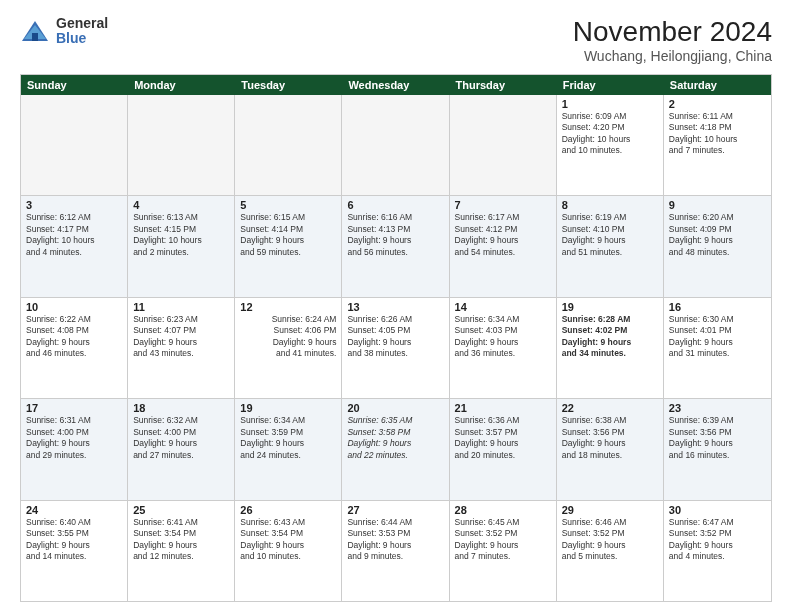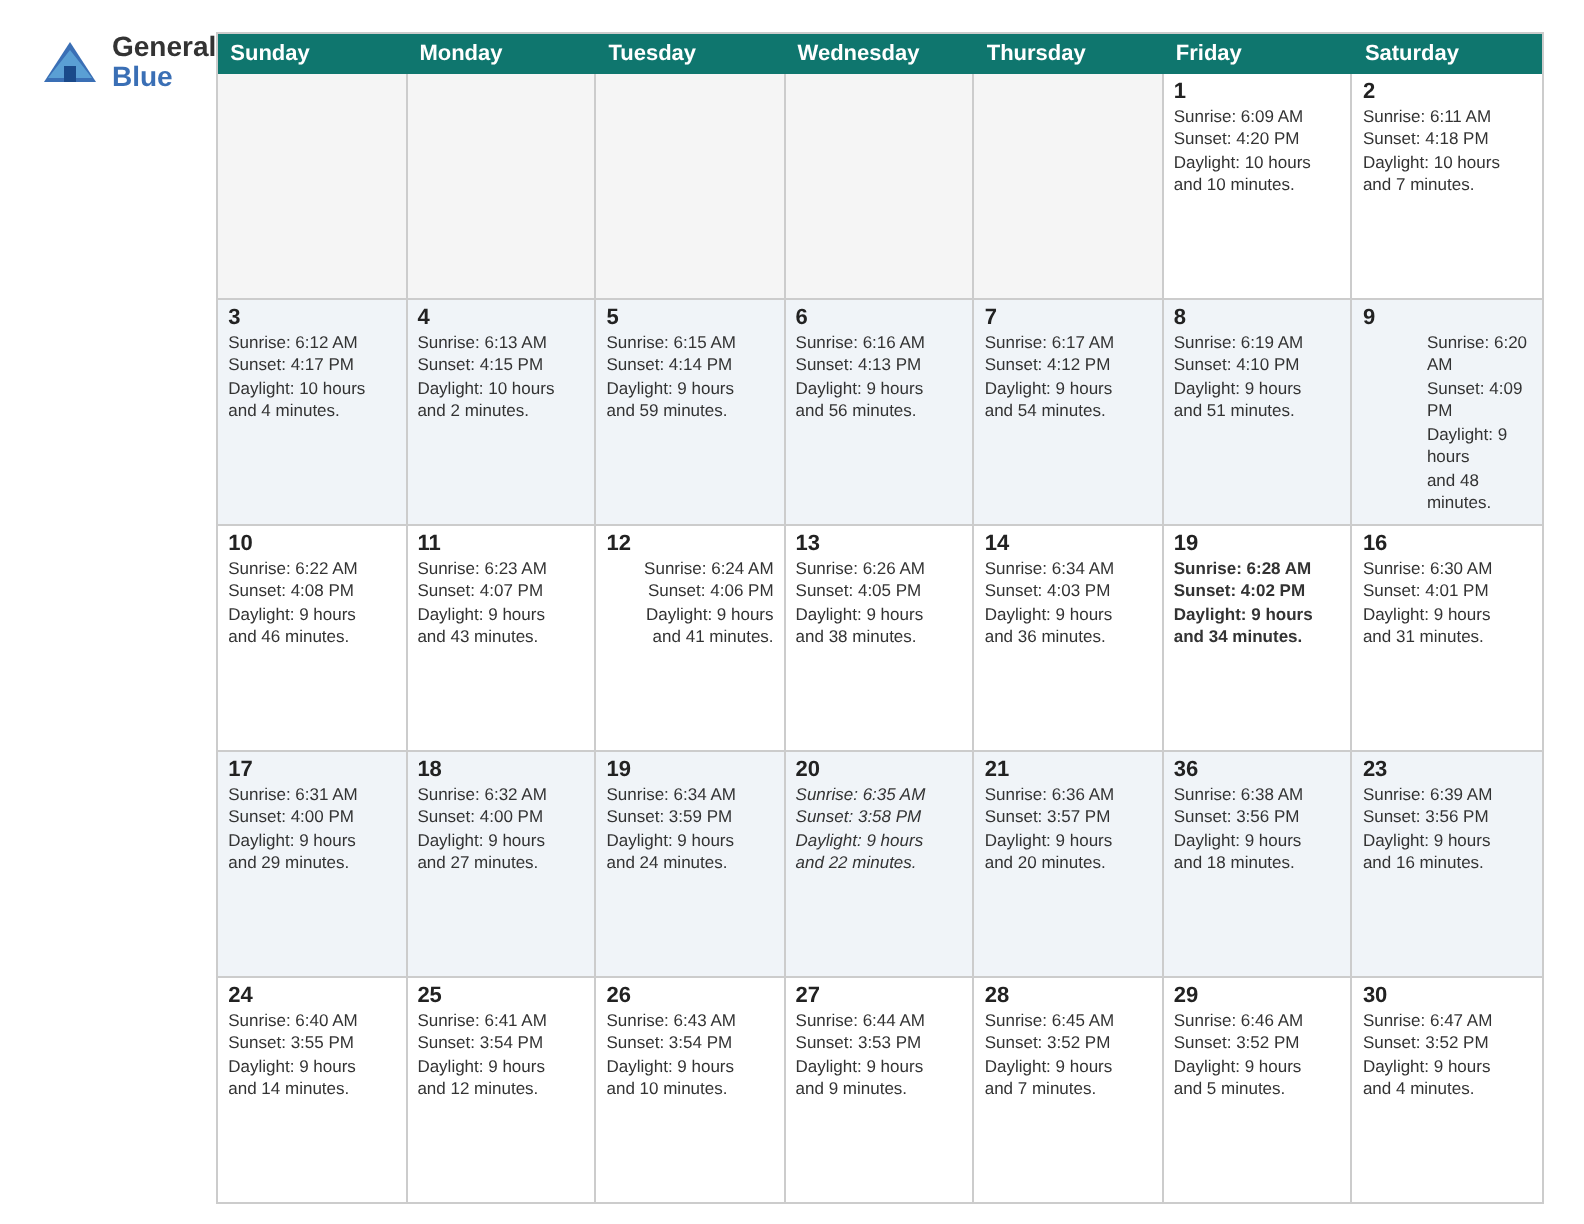--- a/index.html
+++ b/index.html
@@ -8,21 +8,21 @@
       background: #fff;
       width: 792px;
       height: 612px;
       overflow: hidden;
     }
     .page {
       width: 792px;
       height: 612px;
       padding: 16px 20px 10px 20px;
       display: flex;
-      flex-direction: row;
+      flex-direction: column;
     }
     .header {
       display: flex;
       justify-content: space-between;
       align-items: flex-start;
       margin-bottom: 10px;
     }
     .logo {
       display: flex;
       align-items: center;
@@ -54,21 +54,21 @@
       color: #555;
     }
     .calendar {
       flex: 1;
       display: flex;
       flex-direction: column;
     }
     .cal-header {
       display: grid;
       grid-template-columns: repeat(7, 1fr);
-      background: #0f766e;
+      background: #14532d;
     }
     .cal-header-cell {
       color: white;
       font-size: 11px;
       font-weight: bold;
       padding: 4px 6px;
       text-align: left;
     }
     .cal-body {
       flex: 1;
@@ -130,20 +130,24 @@
       <svg class="logo-icon" viewBox="0 0 30 24" xmlns="http://www.w3.org/2000/svg">
         <polygon points="15,2 28,22 2,22" fill="#3a6fb5"></polygon>
         <polygon points="15,6 26,20 4,20" fill="#5a9fd4"></polygon>
         <rect x="12" y="14" width="6" height="8" fill="#1a4a8a"></rect>
       </svg>
       <div class="logo-text">
         <span class="logo-general">General</span>
         <span class="logo-blue">Blue</span>
       </div>
     </div>
+    <div class="title-block">
+      <div class="month-title">November 2024</div>
+      <div class="location">Wuchang, Heilongjiang, China</div>
+    </div>
   </div>
 
   <div class="outer-border">
     <div class="calendar">
       <div class="cal-header">
       <div class="cal-header-cell">Sunday</div>
           <div class="cal-header-cell">Monday</div>
           <div class="cal-header-cell">Tuesday</div>
           <div class="cal-header-cell">Wednesday</div>
           <div class="cal-header-cell">Thursday</div>
@@ -210,21 +214,21 @@
             </div>
             <div class="cal-cell alt-row">
               <span class="day-num">8</span>
               <div class="cell-info" style="white-space: pre-line;">Sunrise: 6:19 AM
 Sunset: 4:10 PM
 Daylight: 9 hours
 and 51 minutes.</div>
             </div>
             <div class="cal-cell alt-row">
               <span class="day-num">9</span>
-              <div class="cell-info" style="white-space: pre-line; margin-left: 32px;">Sunrise: 6:20 AM
+              <div class="cell-info" style="white-space: pre-line;">Sunrise: 6:20 AM
 Sunset: 4:09 PM
 Daylight: 9 hours
 and 48 minutes.</div>
             </div>
           </div>
           <div class="cal-row">
             <div class="cal-cell">
               <span class="day-num">10</span>
               <div class="cell-info" style="white-space: pre-line;">Sunrise: 6:22 AM
 Sunset: 4:08 PM
@@ -304,21 +308,21 @@
 and 22 minutes.</div>
             </div>
             <div class="cal-cell alt-row">
               <span class="day-num">21</span>
               <div class="cell-info" style="white-space: pre-line;">Sunrise: 6:36 AM
 Sunset: 3:57 PM
 Daylight: 9 hours
 and 20 minutes.</div>
             </div>
             <div class="cal-cell alt-row">
-              <span class="day-num">36</span>
+              <span class="day-num">22</span>
               <div class="cell-info" style="white-space: pre-line;">Sunrise: 6:38 AM
 Sunset: 3:56 PM
 Daylight: 9 hours
 and 18 minutes.</div>
             </div>
             <div class="cal-cell alt-row">
               <span class="day-num">23</span>
               <div class="cell-info" style="white-space: pre-line;">Sunrise: 6:39 AM
 Sunset: 3:56 PM
 Daylight: 9 hours

